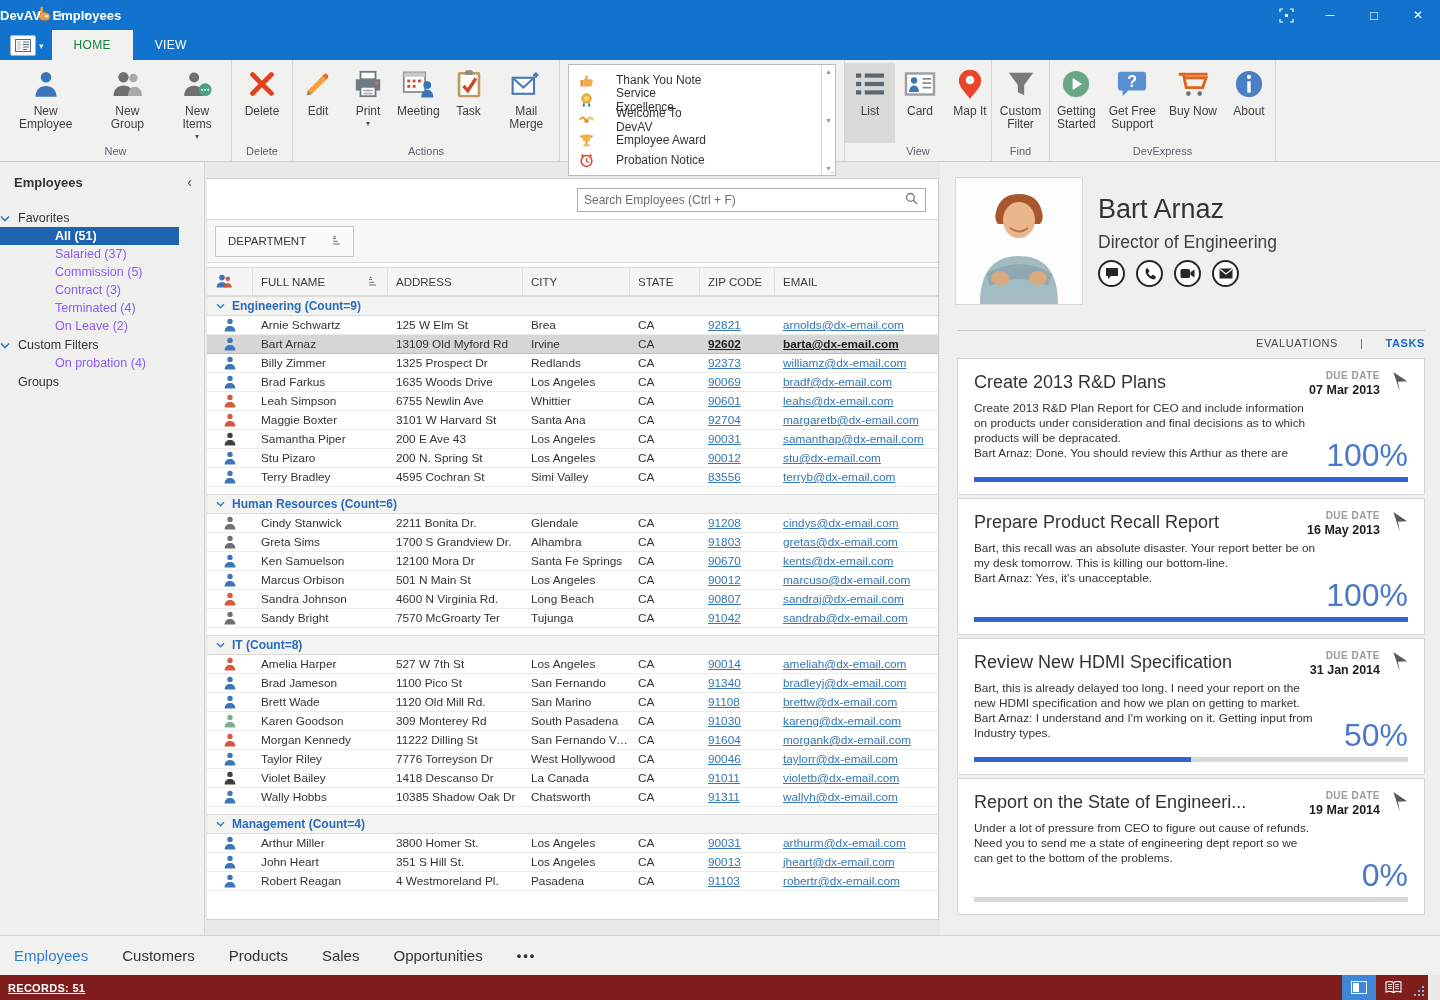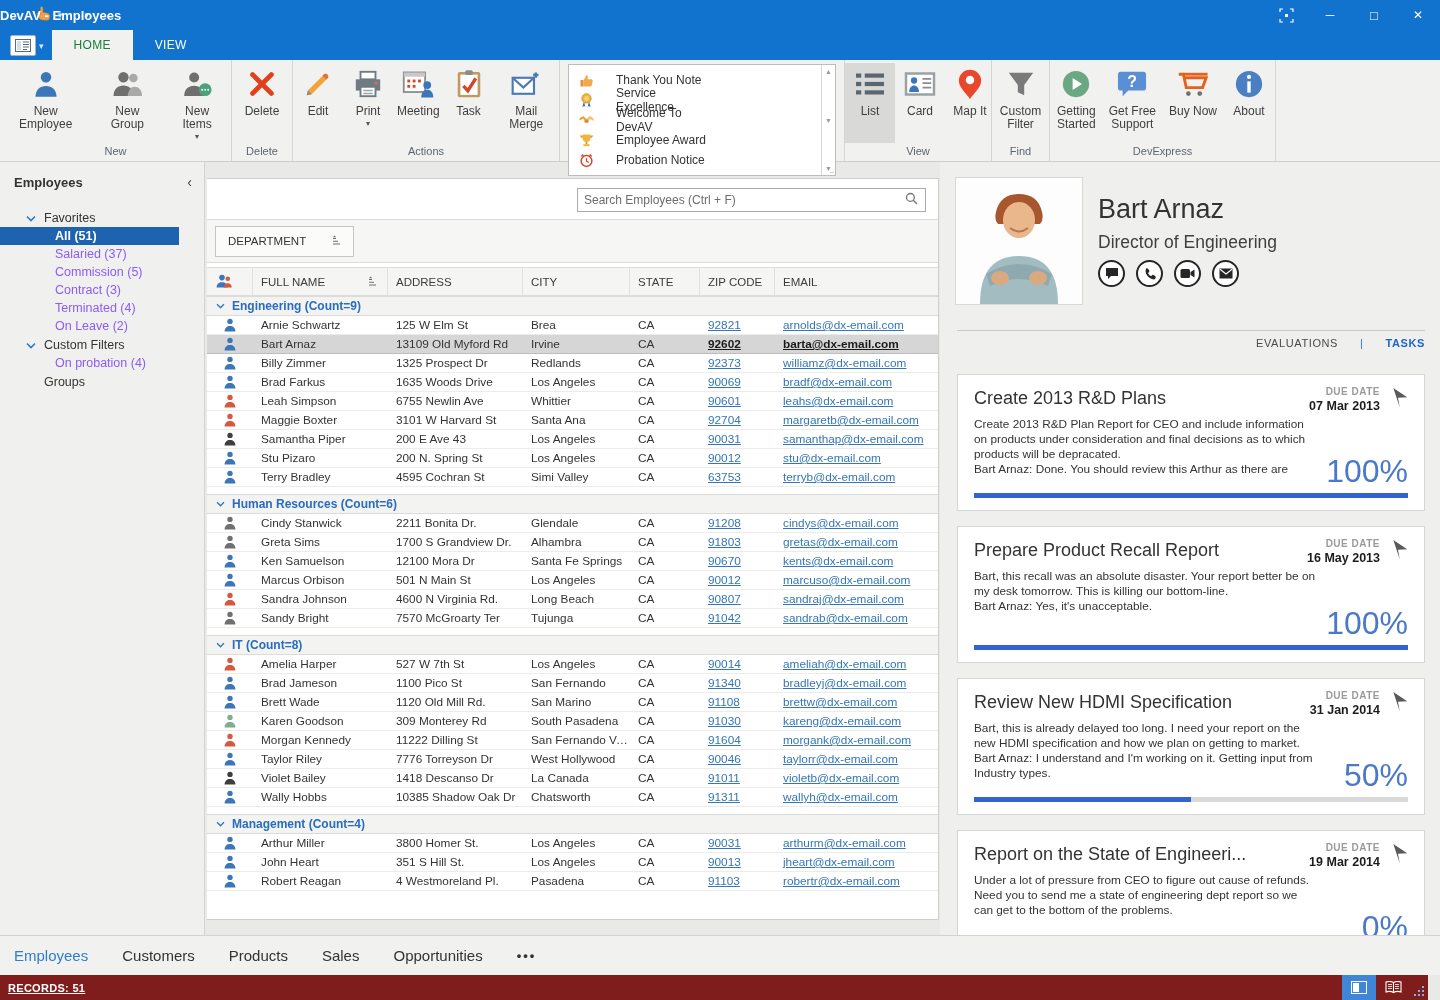--- a/index.html
+++ b/index.html
@@ -39,21 +39,21 @@
   .gal-item .gic { width:15px; height:15px; display:flex; align-items:center; justify-content:center; }
   #gallery-strip { width:14px; border-left:1px solid #d8d7d6; display:flex; flex-direction:column; justify-content:space-between; align-items:center; padding:3px 0; color:#9a9a9a; font-size:7px; }
   #ribbon-collapse { position:absolute; right:12px; bottom:6px; color:#6a6a6a; font-size:10px; }
 
   
   #sidebar { position:absolute; left:0; top:162px; width:205px; height:773px; background:#f0f0ef; border-right:1px solid #d5d4d3; }
   #sidebar-header { display:flex; justify-content:space-between; align-items:center; padding:12px 12px 0 14px; }
   #sidebar-title { font-size:13px; font-weight:bold; color:#333; }
   #sidebar-collapse { color:#444; font-size:14px; }
   #sidebar-tree { margin-top:18px; font-size:12.5px; }
-  .tree-section { display:flex; align-items:center; gap:8px; height:19px; padding-left:26px; color:#333; }
+  .tree-section { display:flex; align-items:center; gap:8px; height:19px; padding-left:0; color:#333; }
   .tree-item { height:18px; line-height:18px; padding-left:55px; color:#8b5cf6; }
   .tree-item.selected { background:#1d63b0; color:#fff; font-weight:bold; margin-right:25px; }
 
   
   #grid { position:absolute; left:207px; top:178px; width:732px; height:742px; background:#fff; border:1px solid #cfcecd; border-left:none; }
   #grid-toolbar { height:40px; position:relative; }
   #searchbox { position:absolute; right:12px; top:9px; width:349px; height:24px; border:1px solid #ababab; background:#fff; display:flex; align-items:center; }
   #searchbox input { flex:1; border:none; outline:none; font-family:inherit; font-size:12px; color:#555; padding:0 6px; background:transparent; }
   #searchbox input::placeholder { color:#6d6d6d; }
   #search-icon { width:20px; color:#777; font-size:12px; }
@@ -79,21 +79,21 @@
   #photo-card { position:absolute; left:15px; top:15px; width:128px; height:128px; background:#fff; border:1px solid #d9d8d7; }
   #emp-name { position:absolute; left:158px; top:32px; font-size:27px; color:#333; }
   #emp-title { position:absolute; left:158px; top:70px; font-size:17.5px; color:#404040; }
   #contact-icons { position:absolute; left:158px; top:98px; display:flex; gap:11px; }
   .cico { width:27px; height:27px; border:2px solid #262626; border-radius:50%; display:flex; align-items:center; justify-content:center; background:#fff; }
   #detail-divider { position:absolute; left:17px; right:15px; top:168px; border-top:1px solid #c9c8c7; }
   #detail-tabs { position:absolute; right:15px; top:175px; font-size:11px; letter-spacing:.6px; display:flex; gap:22px; align-items:flex-end; }
   #tab-evaluations { color:#4a4a4a; }
   #detail-tabs .pipe { color:#2e75c8; }
   #tab-tasks { color:#1b66c9; font-weight:bold; }
-  #tasks-list { position:absolute; left:17px; right:15px; top:212px; display:flex; flex-direction:column; gap:15px; }
+  #tasks-list { position:absolute; left:17px; right:15px; top:196px; display:flex; flex-direction:column; gap:3px; }
   .task-card { background:#fff; border:1px solid #d6d5d4; height:137px; position:relative; padding:13px 16px; }
   .task-title { font-size:18px; color:#333; max-width:330px; white-space:nowrap; overflow:hidden; }
   .task-due { position:absolute; right:44px; top:11px; text-align:right; }
   .task-due .dd { font-size:10px; font-weight:bold; color:#9a9a9a; letter-spacing:.5px; }
   .task-due .dt { font-size:12.5px; font-weight:bold; color:#1d1d1d; margin-top:2px; }
   .task-flag { position:absolute; right:14px; top:12px; }
   .task-body { margin-top:8px; font-size:11.8px; line-height:15px; color:#333; width:345px; white-space:pre-line; }
   .task-pct { position:absolute; right:16px; bottom:20px; font-size:32px; font-weight:300; color:#4a79ca; }
   .task-track { position:absolute; left:16px; right:16px; bottom:12px; height:5px; background:#d9d9d8; }
   .task-fill { height:5px; background:#3263d0; }
@@ -649,21 +649,21 @@
         <div class="pic">
           <svg width="16" height="16" viewBox="0 0 16 16">
             <circle cx="8" cy="4.4" r="2.7" fill="#3b76b9"></circle>
             <path d="M2.6 14.6 c0-3.6 2.3-5.6 5.4-5.6 s5.4 2 5.4 5.6 z" fill="#3b76b9"></path>
           </svg>
         </div>
         <div>Terry Bradley</div>
         <div>4595 Cochran St</div>
         <div>Simi Valley</div>
         <div>CA</div>
-        <div><span class="cell-link">63753</span></div>
+        <div><span class="cell-link">83556</span></div>
         <div><span class="cell-link">terryb@dx-email.com</span></div>
       </div>
       <div class="grp-gap"></div>
       <div class="grp-row">
         <svg width="9" height="6" viewBox="0 0 10 7">
           <path d="M1 1.5 L5 5.5 L9 1.5" fill="none" stroke="#2f7ac2" stroke-width="1.6"></path>
         </svg>
         <span>Human Resources (Count=6)</span>
       </div>
       <div class="data-row hdr-grid">

